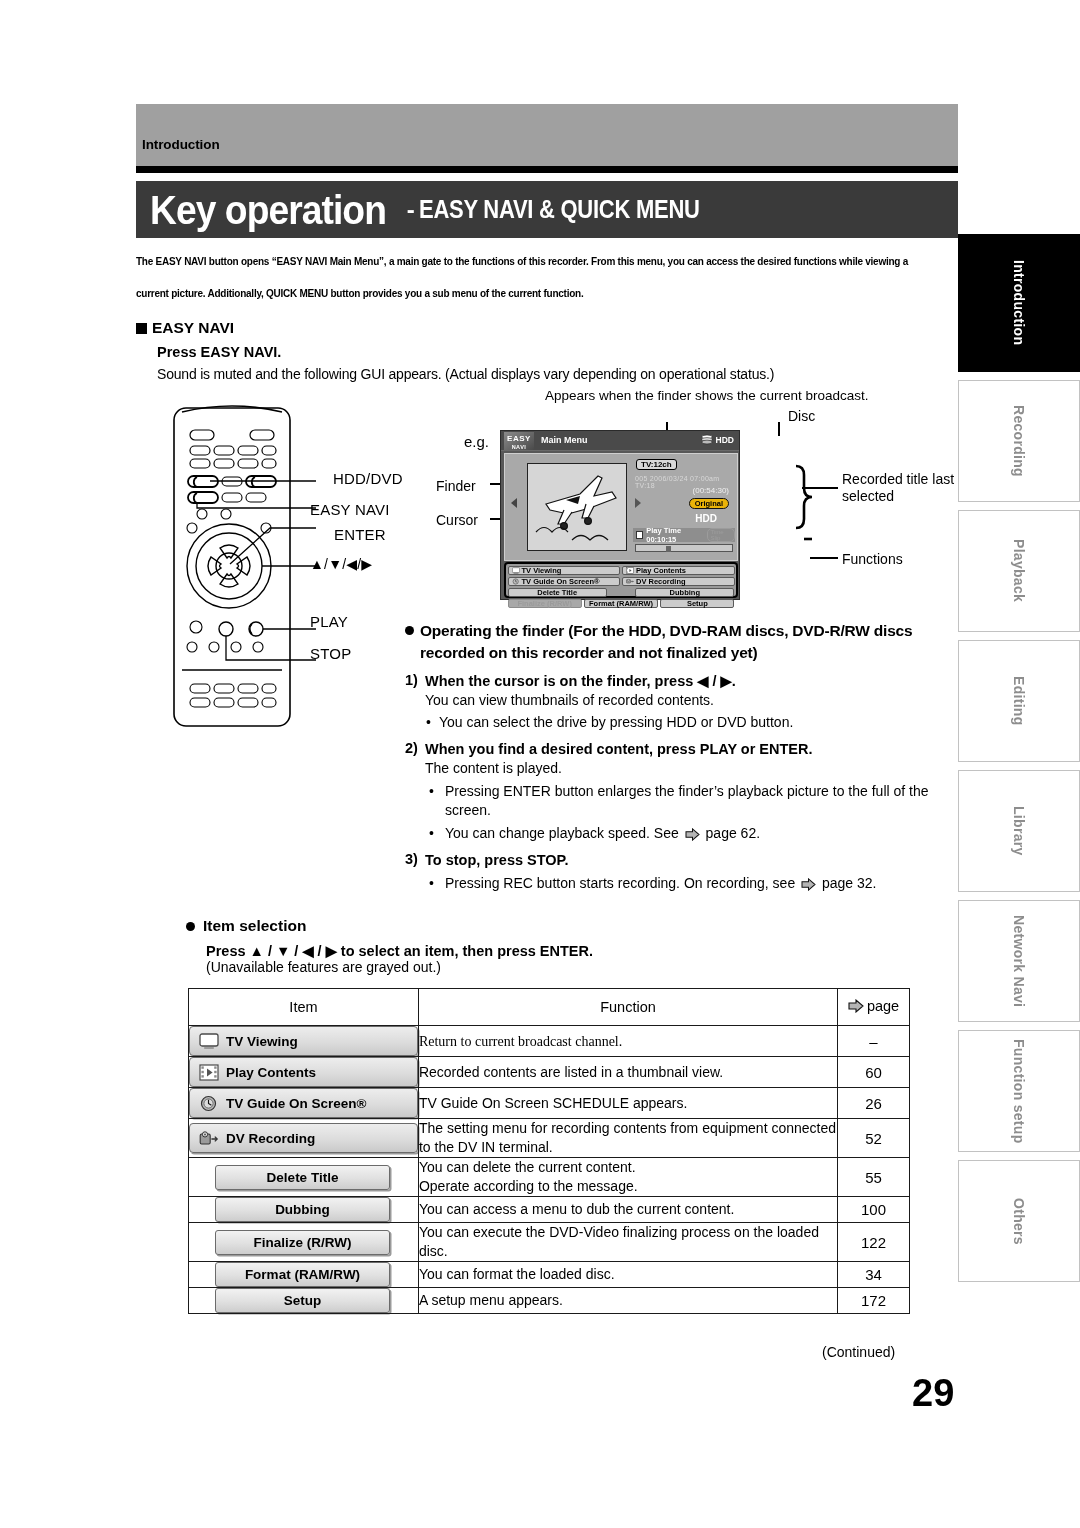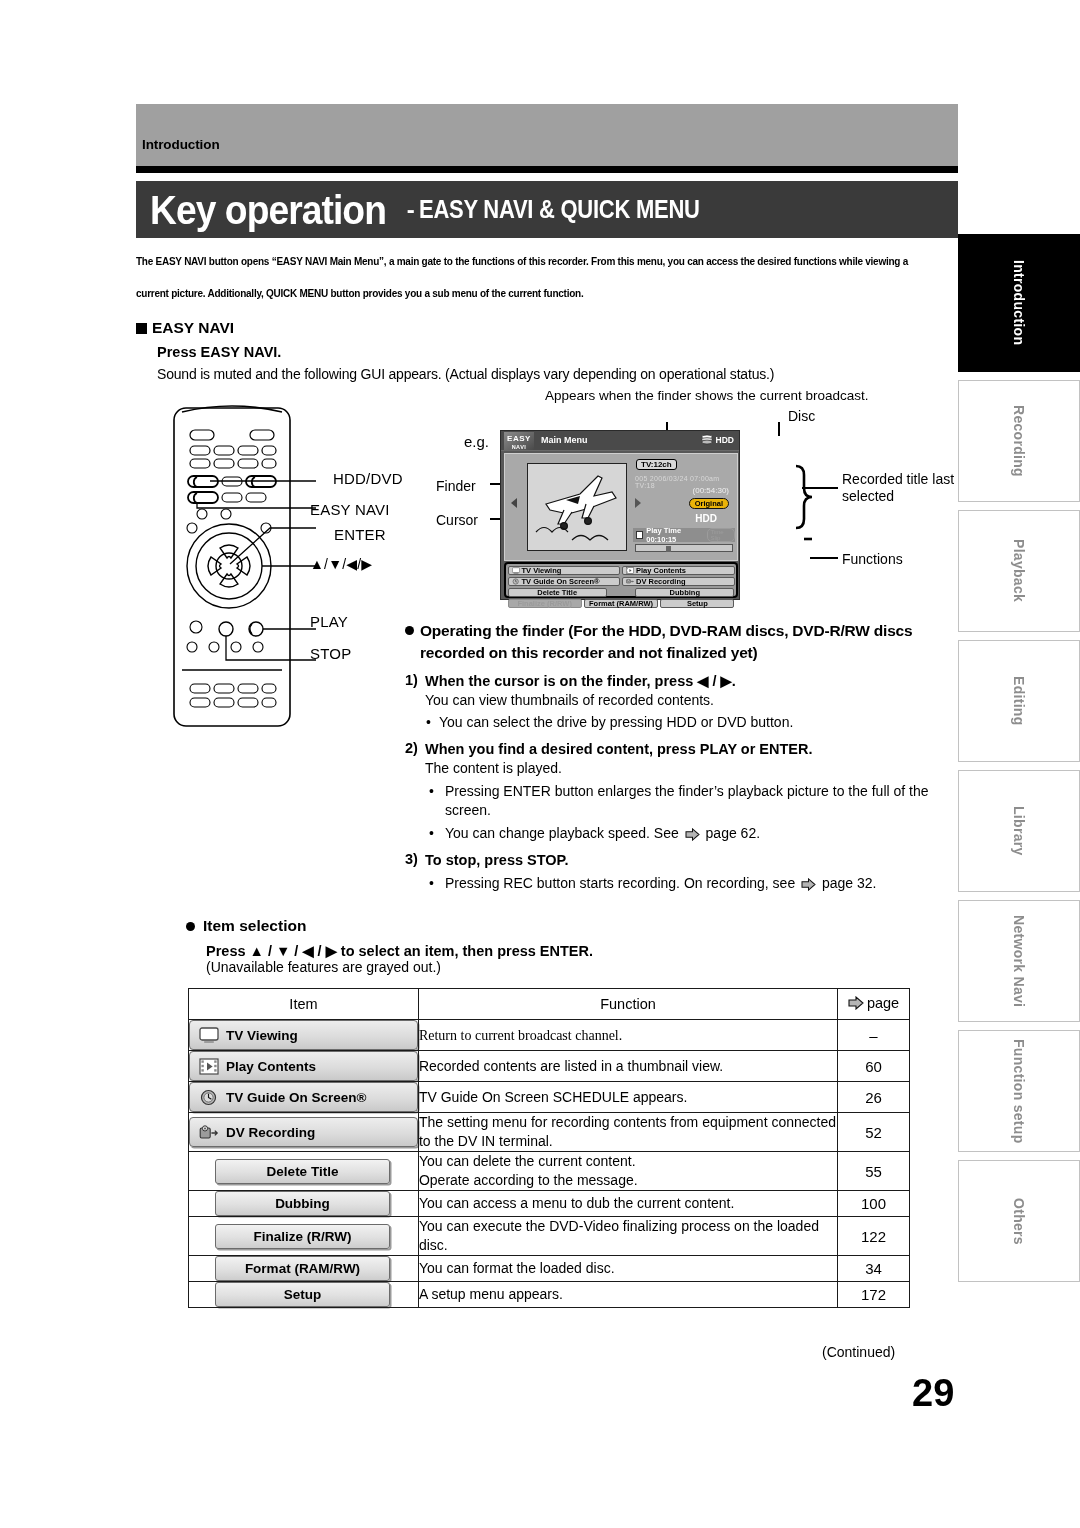--- a/index.html
+++ b/index.html
@@ -189,21 +189,21 @@
   
   table.items {
     position:absolute; left:188px; top:988px; width:722px;
     border-collapse: collapse;
   }
   table.items th, table.items td {
     border: 1.5px solid #1a1a1a;
     padding: 0;
   }
   table.items th {
-    font-size: 14.5px; font-weight: normal; height: 31px; text-align:center;
+    font-size: 14.5px; font-weight: normal; height: 37px; text-align:center;
   }
   .col-item { width: 230px; }
   .col-func { width: 420px; }
   .col-page { width: 72px; }
   td.func { font-size: 14px; padding: 5px 9px; line-height: 19px; vertical-align: middle; }
   td.pg   { font-size: 15px; text-align:center; vertical-align: middle; }
   td.itm  { padding: 5px 8px; vertical-align: middle; }
 
   .gbtn {
     background: linear-gradient(180deg,#ededed 0%, #dcdcdc 55%, #c9c9c9 100%);

